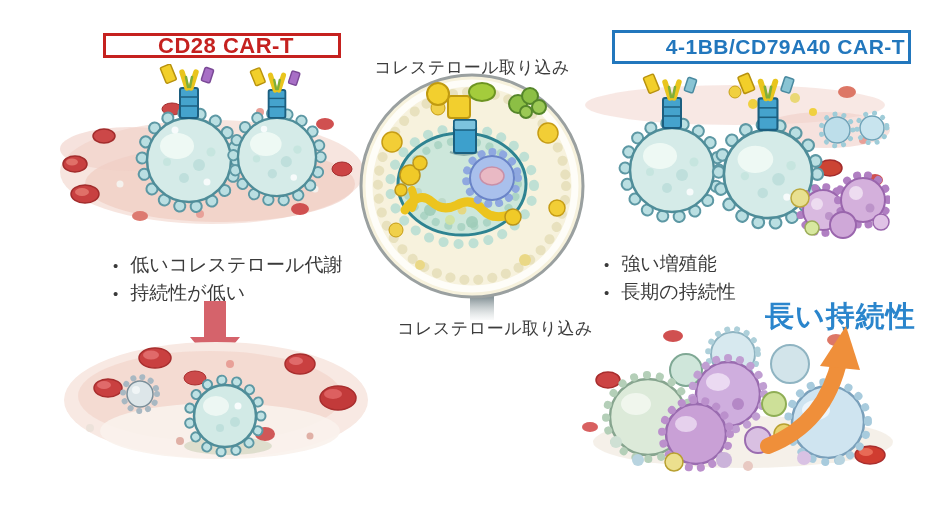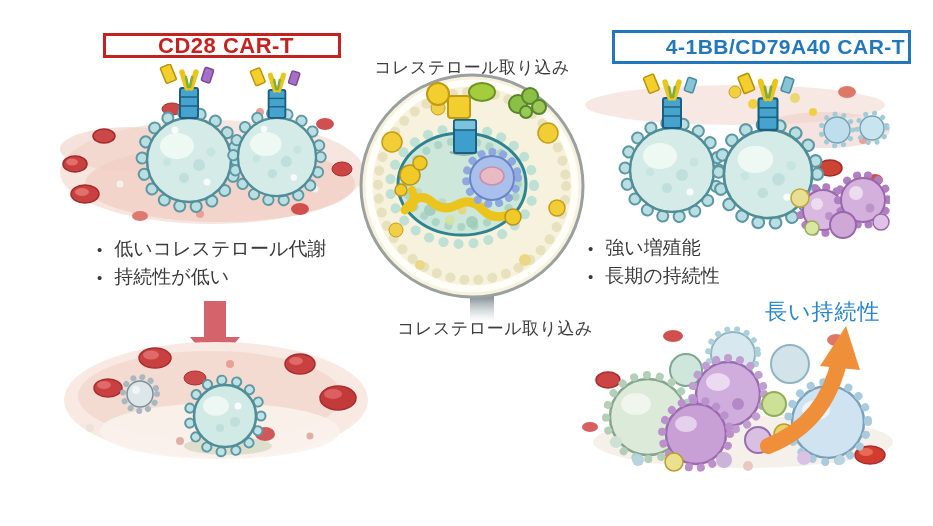--- a/index.html
+++ b/index.html
@@ -13,27 +13,27 @@
     box-sizing:border-box;border:3px solid #000;background:#fff;
     display:flex;align-items:center;justify-content:center;
     font-weight:bold;font-size:22px;letter-spacing:.5px;
   }
   #cd28-box{left:103px;top:33px;width:238px;height:25px;border-color:#c5211f;color:#c5211f;padding-left:8px;}
   #bb-box{left:612px;top:30px;width:299px;height:34px;border-color:#2277bd;color:#2277bd;font-size:21px;padding-left:48px;}
   
   .jp{color:#3c3c3c;}
   #chol-top-label{left:352px;top:56px;width:240px;text-align:center;font-size:17px;letter-spacing:.5px;}
   #chol-bottom-label{left:365px;top:317px;width:260px;text-align:center;font-size:17px;line-height:23px;letter-spacing:.5px;}
-  .bullets{list-style:none;margin:0;padding:0;font-size:19px;line-height:27px;color:#3a3a3a;}
+  .bullets{list-style:none;margin:16px;padding:0;font-size:19px;line-height:27px;color:#3a3a3a;}
   .bullets li{display:flex;align-items:baseline;}
   .bullets li::before{content:"•";font-size:15px;margin-right:12px;color:#3a3a3a;}
   #left-bullets{left:97px;top:235px;width:270px;}
   #right-bullets{left:588px;top:234px;width:290px;}
   #short-text{left:163px;top:352px;font-size:30px;font-weight:bold;color:#d42a20;letter-spacing:1px;}
-  #long-text{left:765px;top:297px;font-size:22px;font-weight:normal;color:#2a85cc;letter-spacing:1px;}
+  #long-text{left:765px;top:297px;font-size:29px;font-weight:bold;color:#2a85cc;letter-spacing:1px;}
   #footer-title{left:0;top:473px;width:933px;text-align:center;font-size:29px;font-weight:bold;color:#0d0d0d;letter-spacing:1px;}
   svg{display:block;}
 </style>
 </head>
 <body>
 
 <div id="canvas">
 
   <div class="abs label-box" id="cd28-box">
     <span>CD28 CAR-T</span>

